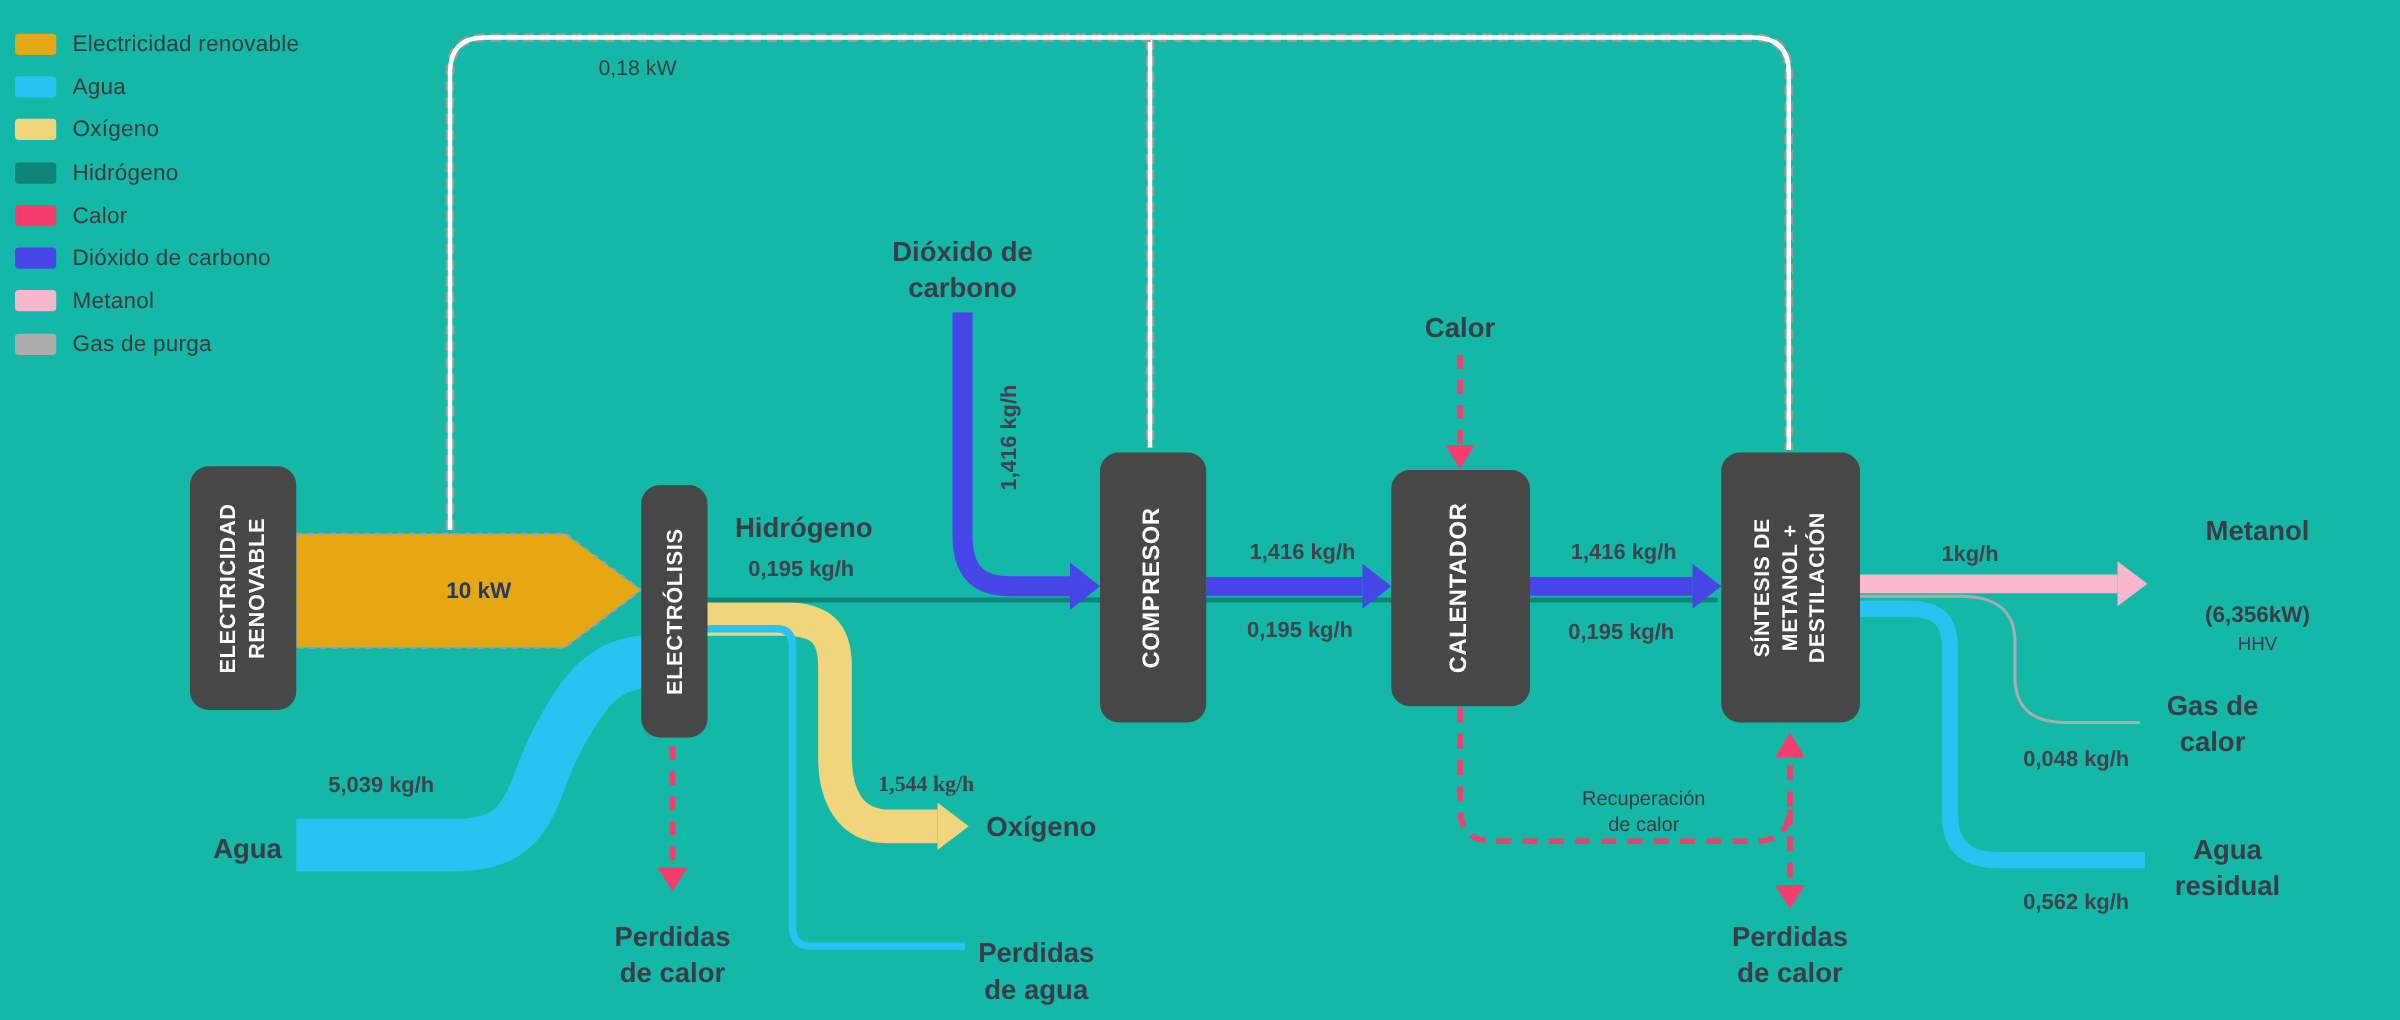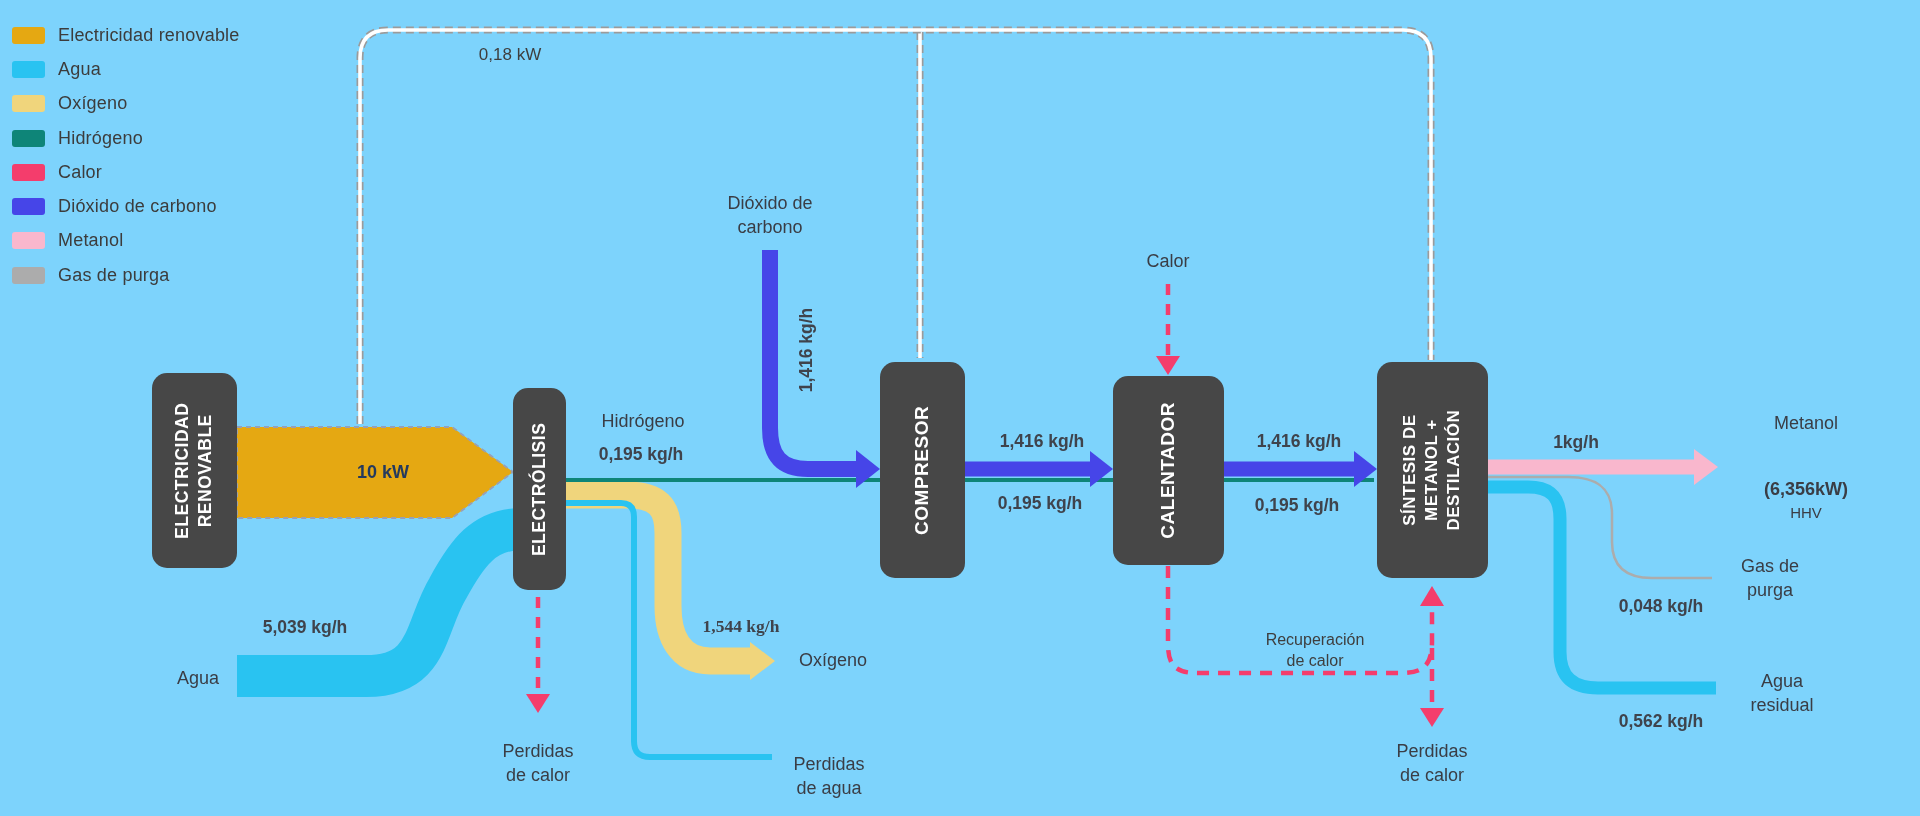--- a/index.html
+++ b/index.html
@@ -1,17 +1,17 @@
 <!DOCTYPE html>
 <html><head>
 <meta charset="utf-8">
 <style>
   html,body{margin:0;padding:0;background:#ffffff;}
   #canvas{
-    position:relative;width:1920px;height:816px;background:#7dd3fc;overflow:hidden;
+    position:relative;width:1920px;height:816px;background:#14b8a6;overflow:hidden;
     font-family:"Liberation Sans","DejaVu Sans",sans-serif;color:#3b3e46;
   }
   #flow-svg{position:absolute;left:0;top:0;}
   
   .legend{position:absolute;left:12px;top:18px;}
   .legend-row{display:flex;align-items:center;height:34.3px;}
   .swatch{width:33px;height:17px;border-radius:3px;margin-right:13px;flex:0 0 auto;}
   .legend-label{font-size:18px;font-weight:500;color:#3c3c3c;letter-spacing:.2px;}
   
   .node{
@@ -19,21 +19,21 @@
     display:flex;align-items:center;justify-content:center;
   }
   .vtext{
     transform:rotate(-90deg);white-space:pre-line;text-align:center;
     color:#ffffff;font-weight:700;letter-spacing:.5px;line-height:1.3;
   }
   
   .lbl{position:absolute;transform:translate(-50%,-50%);white-space:pre-line;
        text-align:center;line-height:1.32;}
   .num{font-size:17.5px;font-weight:600;color:#3f434c;}
-  .name{font-size:18px;font-weight:400;color:#3a3d45;}
+  .name{font-size:22px;font-weight:700;color:#3a3d45;}
   .plain{font-size:17px;font-weight:500;color:#3e3e3e;}
   .vert{transform:translate(-50%,-50%) rotate(-90deg);}
   .kw{font-size:18px;font-weight:700;color:#243a5e;}
   .metanol-line2{font-size:18px;font-weight:800;color:#3a3d45;}
   .hhv{font-size:15px;font-weight:400;color:#3a3d45;text-align:right;}
 </style>
 </head>
 <body>
 
 <div id="canvas">
@@ -211,20 +211,20 @@
   <div class="lbl num" style="left:1576px;top:443px;">1kg/h</div>
   <div class="lbl" style="left:1806px;top:468px;">
     <div class="name">Metanol</div>
     <div>
       <span class="metanol-line2">(6,356kW)</span>
       <span class="hhv">HHV</span>
     </div>
   </div>
 
   <div class="lbl name" style="left:1770px;top:579px;">Gas de
-purga</div>
+calor</div>
   <div class="lbl num" style="left:1661px;top:607px;">0,048 kg/h</div>
 
   <div class="lbl name" style="left:1782px;top:694px;">Agua
 residual</div>
   <div class="lbl num" style="left:1661px;top:722px;">0,562 kg/h</div>
 
 </div>
 
 </body></html>

